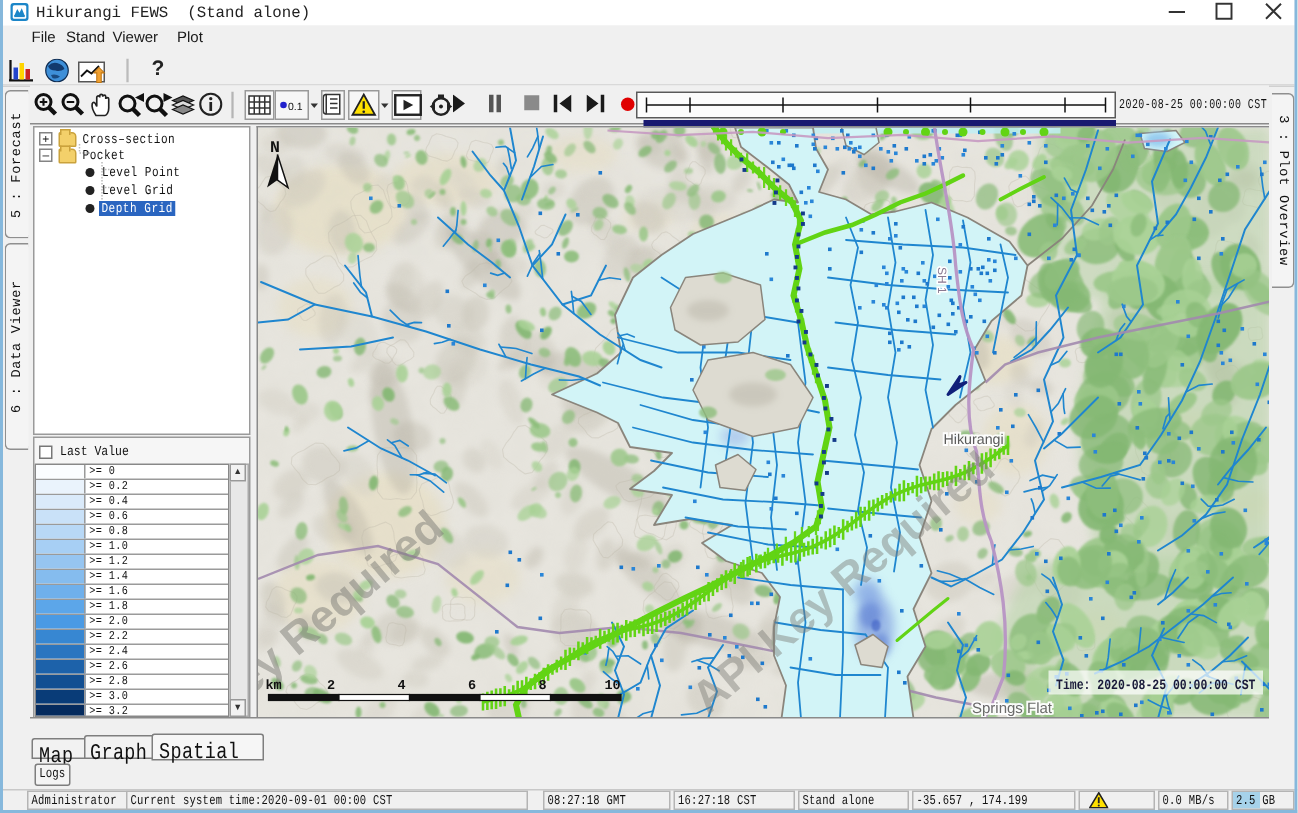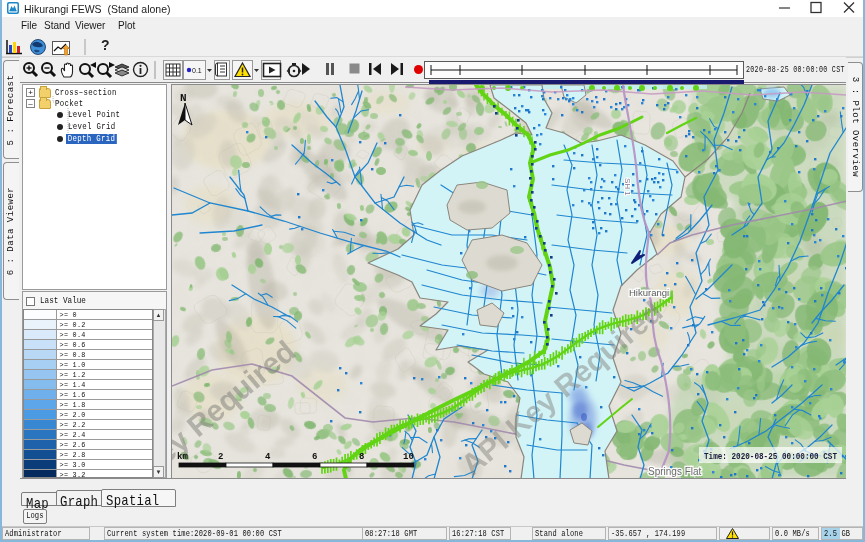--- a/index.html
+++ b/index.html
@@ -9,21 +9,21 @@
 
   
   #edgeL { left:0; top:0; width:2px; height:542px; background:#86b8dc; }
   #edgeR { left:863px; top:0; width:2px; height:542px; background:#86b8dc; }
   #edgeB { left:0; top:540px; width:865px; height:2px; background:#86b8dc; }
 
   
   #titlebar { left:2px; top:0; width:861px; height:17px; background:#ffffff; }
   #appicon { left:7px; top:2px; width:12px; height:12px; background:#1c86c8; border-radius:2px; }
   #appicon svg { display:block; }
-  #title { left:24px; top:3px; font-size:10.5px; color:#222; }
+  #title { left:24px; top:3px; font-size:10.5px; color:#222;font-family:Liberation Mono, monospace; }
   .wbtn { top:0px; width:12px; height:15px; color:#333; }
 
   
   #menubar { left:14px; top:17px; width:849px; height:18px; background:#f0f0f0; font-size:10px; color:#1a1a1a; }
   #menubar span { position:absolute; top:3px; }
 
   
   #toolbar1 { left:2px; top:35px; width:861px; height:22px; background:#f0f0f0; border-bottom:1px solid #d9d9d9; }
 
   
@@ -2154,30 +2154,30 @@
     </svg>
     <svg width="9" height="9">
       <path d="M1,1 L8,8 M8,1 L1,8" stroke="#111" stroke-width="1.8"></path>
     </svg>
   </div>
   <div id="logsbtn" class="abs">
     <div>Logs</div>
   </div>
 
   <div class="abs" id="statusbar"></div>
-  <div class="scell" style="left:2px; width:88px">
+  <div class="scell" style="left:18px; width:88px">
     <span>Administrator</span>
   </div>
-  <div class="scell" style="left:104px; width:268px">
+  <div class="scell" style="left:84px; width:268px">
     <span>Current system time:2020-09-01 00:00 CST</span>
   </div>
   <div class="scell" style="left:362px; width:85px">
     <span>08:27:18 GMT</span>
   </div>
-  <div class="scell" style="left:449px; width:62px">
+  <div class="scell" style="left:449px; width:81px">
     <span>16:27:18 CST</span>
   </div>
   <div class="scell" style="left:532px; width:74px">
     <span>Stand alone</span>
   </div>
   <div class="scell" style="left:608px; width:109px">
     <span>-35.657 , 174.199</span>
   </div>
   <div class="scell" style="left:719px; width:51px"></div>
   <svg class="abs" style="left:726px; top:528px" width="13" height="11">

